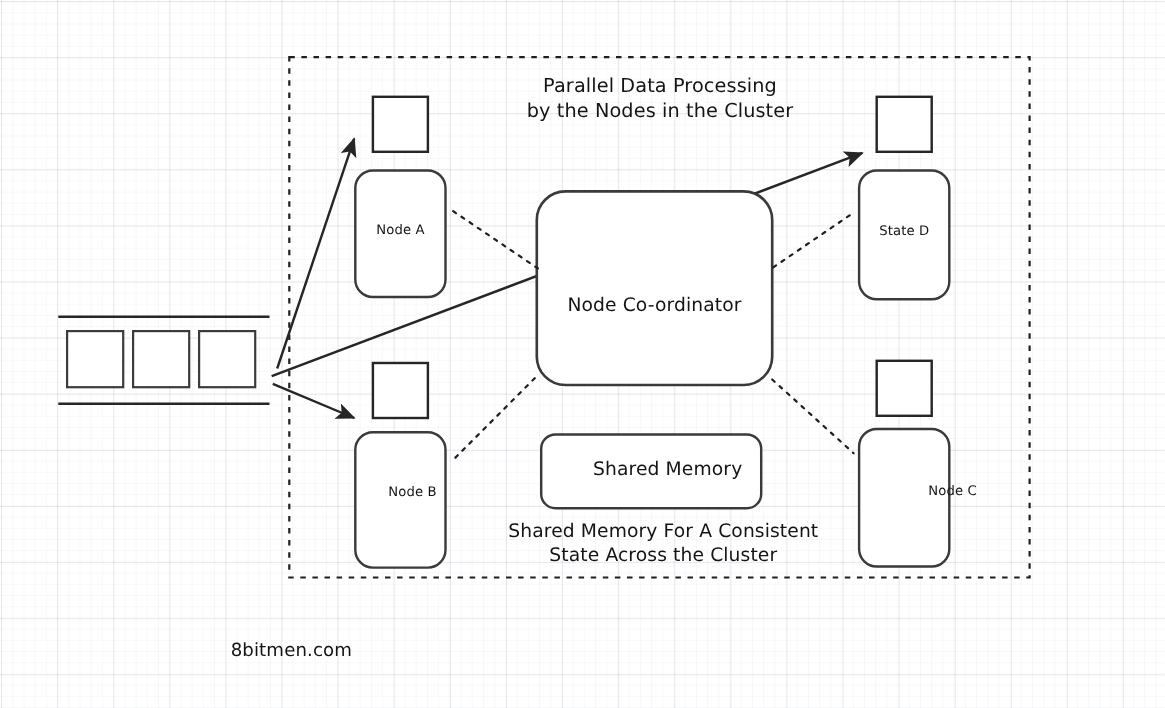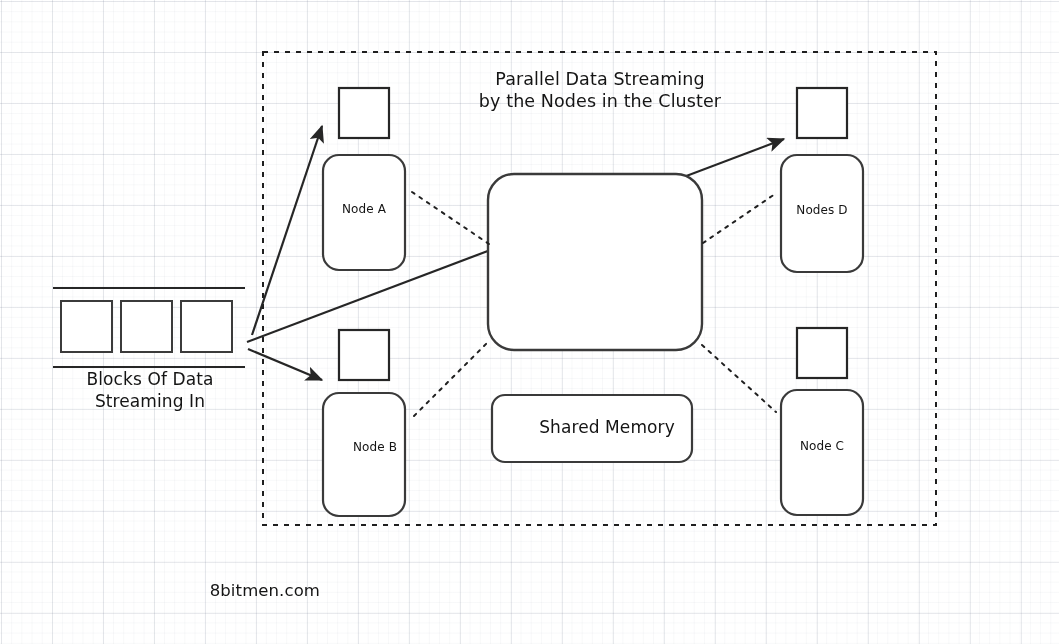--- a/index.html
+++ b/index.html
@@ -98,34 +98,35 @@
     <rect x="488" y="174" width="214" height="176" rx="26" ry="26" fill="#ffffff" stroke="#3a3a3a" stroke-width="2.4"></rect>
 
     <rect x="492" y="395" width="200" height="67" rx="13" ry="13" fill="#ffffff" stroke="#3a3a3a" stroke-width="2.2"></rect>
 
     <line x1="412" y1="192" x2="489" y2="244" stroke="#1f1f1f" stroke-width="2" stroke-dasharray="3 6" stroke-linecap="round"></line>
     <line x1="414" y1="416" x2="489" y2="341" stroke="#1f1f1f" stroke-width="2" stroke-dasharray="3 6" stroke-linecap="round"></line>
     <line x1="703" y1="243" x2="775" y2="194" stroke="#1f1f1f" stroke-width="2" stroke-dasharray="3 6" stroke-linecap="round"></line>
     <line x1="702" y1="345" x2="776" y2="412" stroke="#1f1f1f" stroke-width="2" stroke-dasharray="3 6" stroke-linecap="round"></line>
   </svg>
 
-  <div class="lbl title-lbl" style="left:429px; top:68px; width:342px;">Parallel Data Streaming
+  <div class="lbl title-lbl" style="left:429px; top:68px; width:342px;">Parallel Data Processing
 by the Nodes in the Cluster</div>
 
   <div class="lbl node-lbl" style="left:323px; top:202px; width:82px;">Node A</div>
 
   <div class="lbl node-lbl" style="left:323px; top:440px; width:104px;">Node B</div>
 
-  <div class="lbl node-lbl" style="left:781px; top:203px; width:82px;">Nodes D</div>
+  <div class="lbl node-lbl" style="left:781px; top:203px; width:82px;">State D</div>
 
-  <div class="lbl node-lbl" style="left:781px; top:439px; width:82px;">Node C</div>
+  <div class="lbl node-lbl" style="left:781px; top:439px; width:82px;padding-left:44px;">Node C</div>
 
+  <div class="lbl coord-lbl" style="left:488px; top:268px; width:214px;">Node Co-ordinator</div>
 
   <div class="lbl coord-lbl" style="left:492px; top:417px; width:230px;">Shared Memory</div>
 
+  <div class="lbl cap-lbl" style="left:419px; top:473px; width:368px;">Shared Memory For A Consistent
+State Across the Cluster</div>
 
-  <div class="lbl cap-lbl" style="left:58px; top:369px; width:184px;">Blocks Of Data
-Streaming In</div>
 
 
   <div class="lbl wm-lbl" style="left:100px; top:580px; width:220px;">8bitmen.com</div>
 
 </div>
 
 </body></html>

